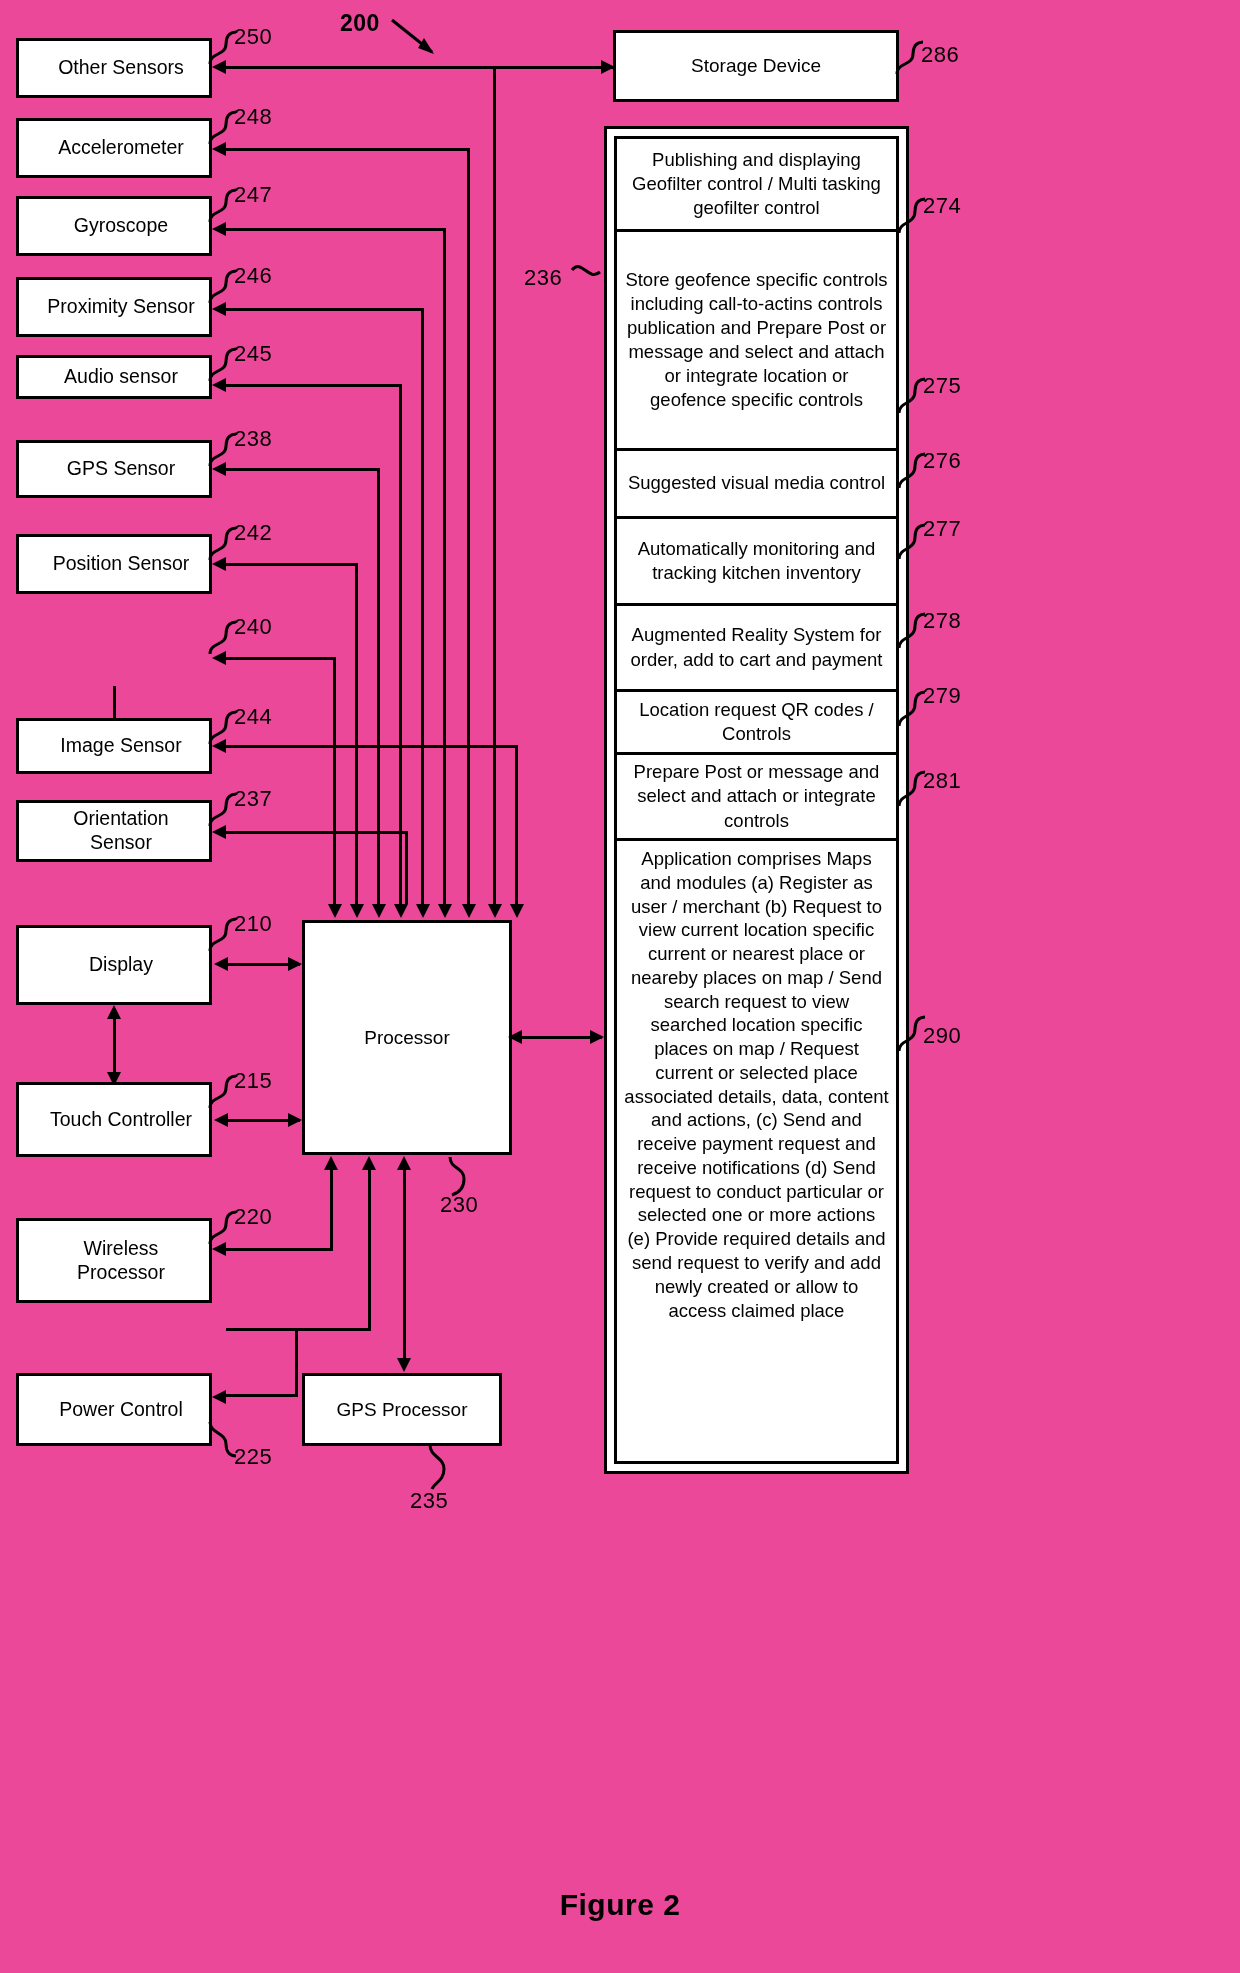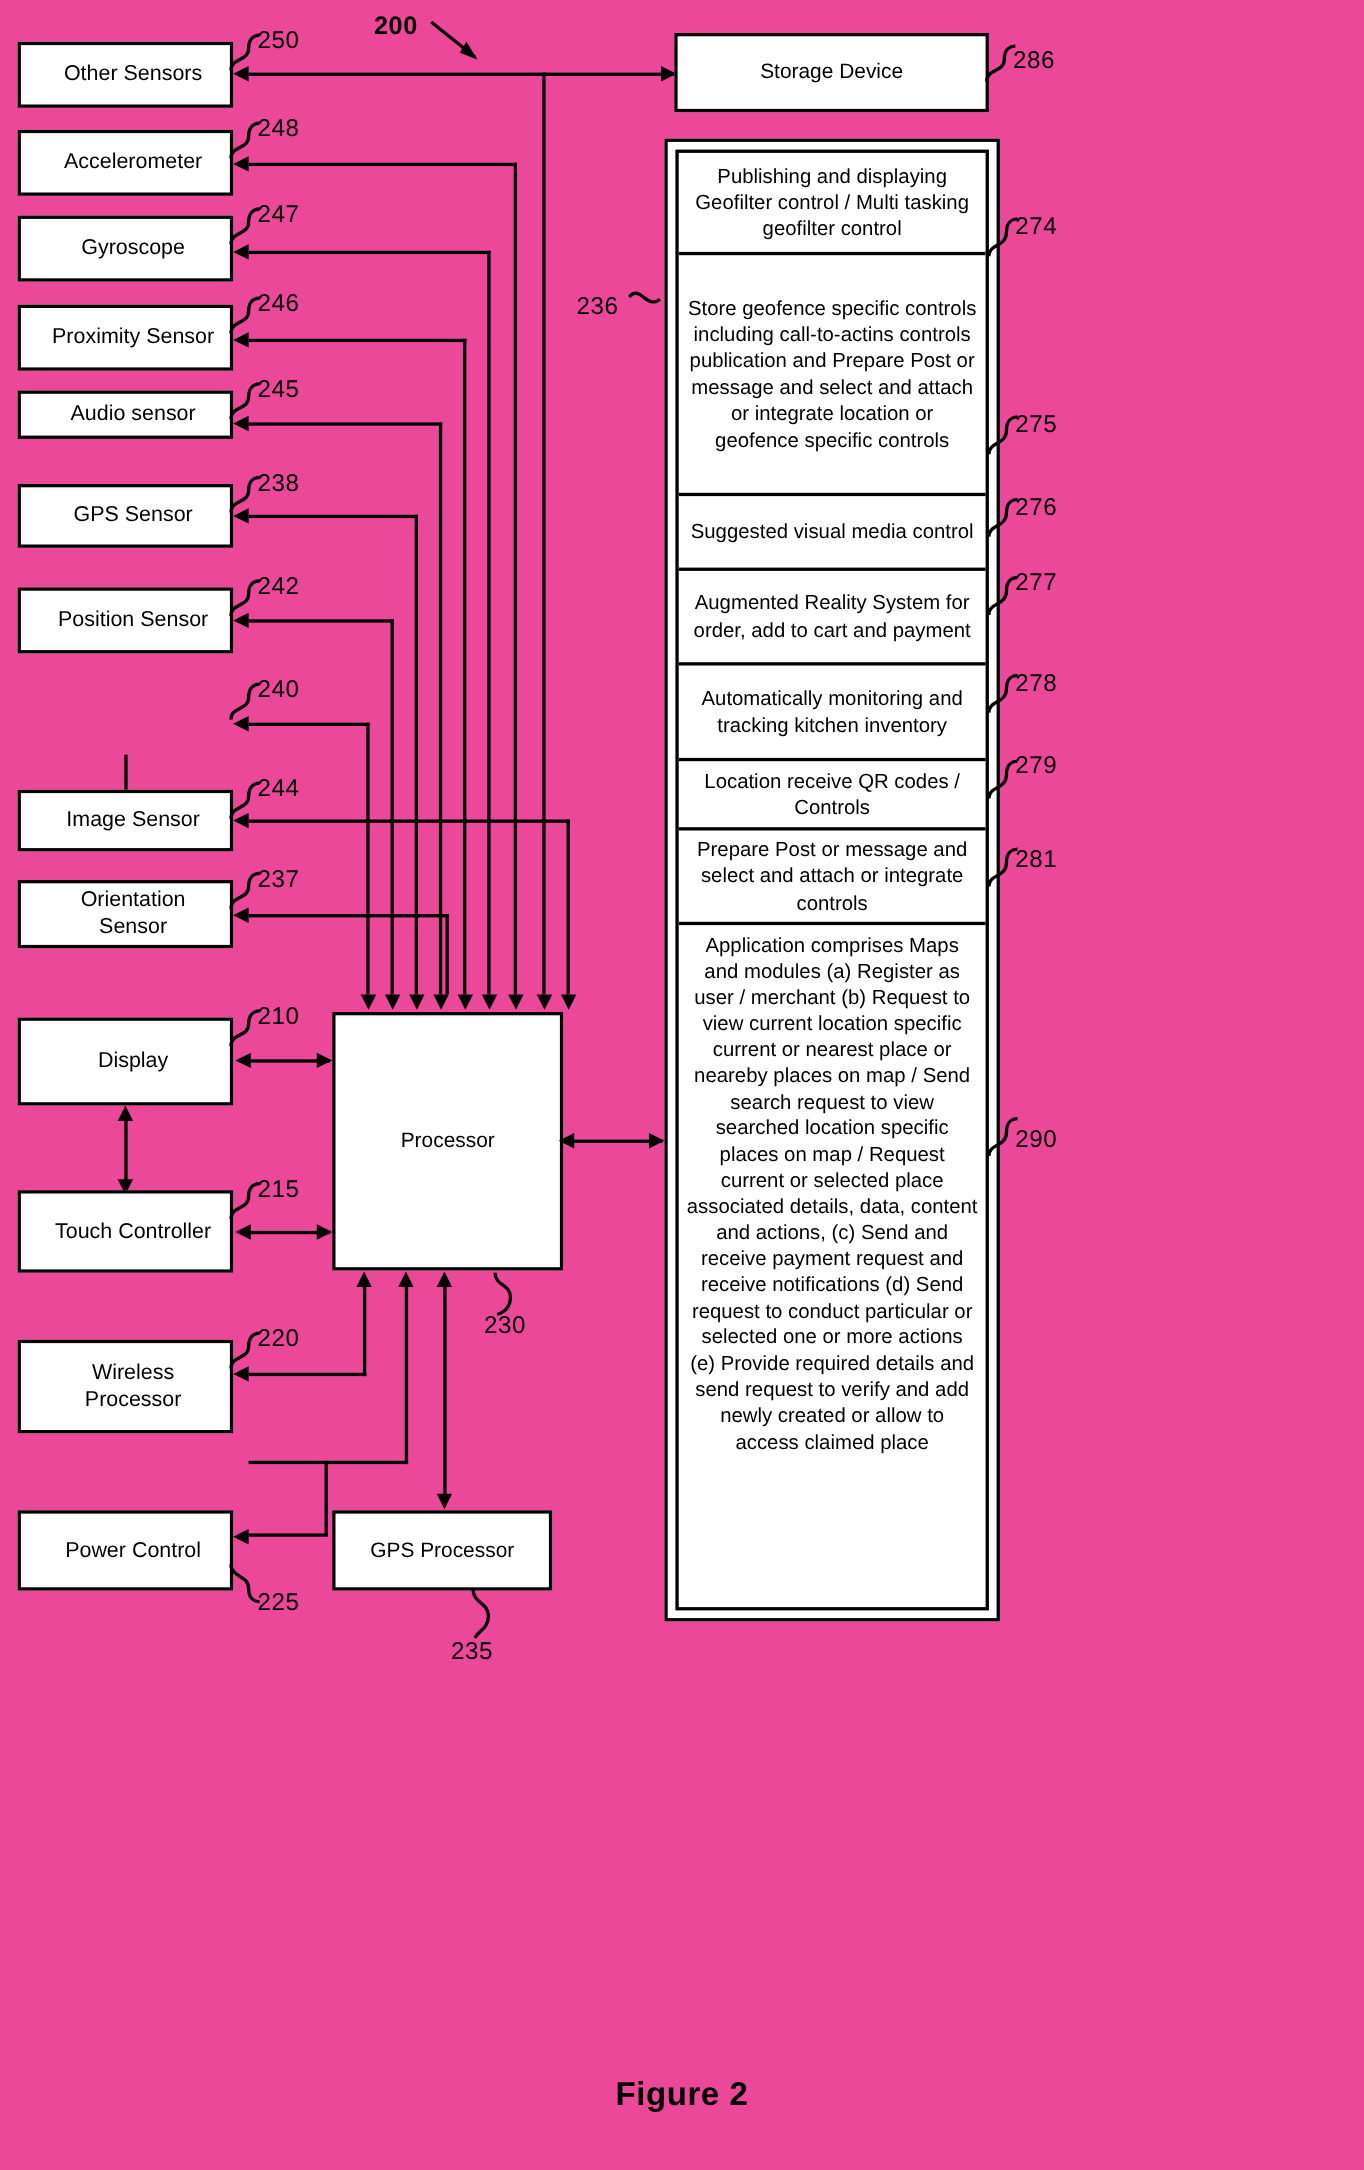--- a/index.html
+++ b/index.html
@@ -344,28 +344,28 @@
   <div id="module-inner">
     <div class="mod" style="height:93px;">
       <span>Publishing and displaying Geofilter control / Multi tasking geofilter control</span>
     </div>
     <div class="mod" style="height:219px;">
       <span>Store geofence specific controls including call-to-actins controls publication and Prepare Post or message and select and attach or integrate location or geofence specific controls</span>
     </div>
     <div class="mod" style="height:68px;">
       <span>Suggested visual media control</span>
     </div>
+    <div class="mod" style="height:87px;">
+      <span>Automatically monitoring and tracking kitchen inventory</span>
+    </div>
     <div class="mod" style="height:86px;">
       <span>Augmented Reality System for order, add to cart and payment</span>
     </div>
-    <div class="mod" style="height:87px;">
-      <span>Automatically monitoring and tracking kitchen inventory</span>
-    </div>
     <div class="mod" style="height:63px;">
-      <span>Location receive QR codes / Controls</span>
+      <span>Location request QR codes / Controls</span>
     </div>
     <div class="mod" style="height:86px;">
       <span>Prepare Post or message and select and attach or integrate controls</span>
     </div>
     <div class="mod big">
       <span>Application comprises Maps and modules (a) Register as user / merchant (b) Request to view current location specific current or nearest place or neareby places on map / Send search request to view searched location specific places on map / Request current or selected place  associated details, data, content and actions, (c) Send and receive payment request and receive notifications (d) Send request to conduct particular or selected one or more actions (e) Provide required details and send request to verify and add newly created  or allow to access claimed place</span>
     </div>
   </div>
 
   <svg class="squig" style="left:897px;top:195px;" width="30" height="42">

